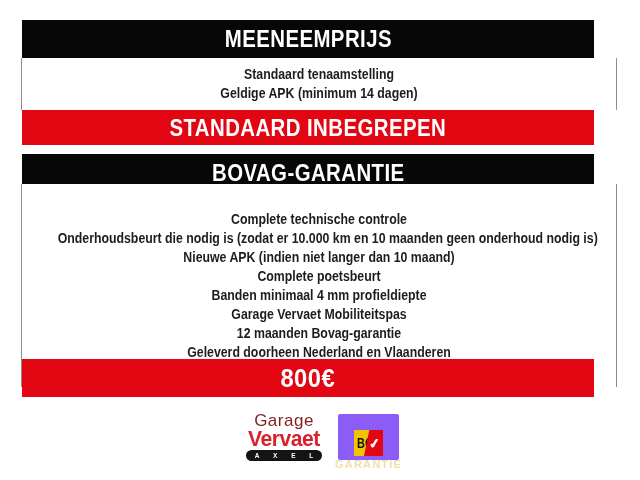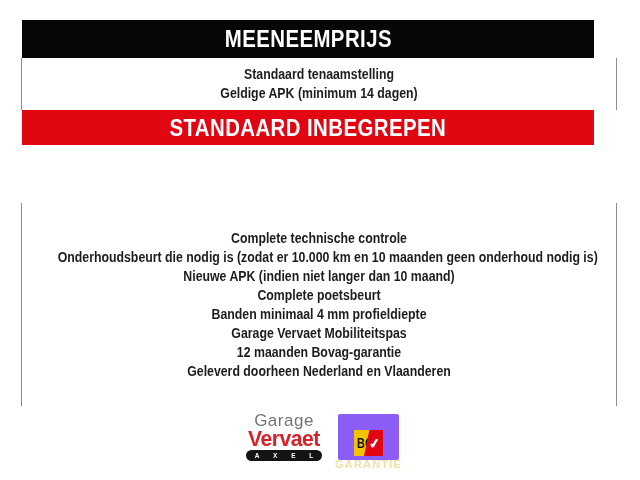--- a/index.html
+++ b/index.html
@@ -29,31 +29,31 @@
   #price-bar .bar-title{transform:scaleX(0.95);font-size:25px;}
 
   
   .white-sec{
     position:absolute;left:21px;width:596px;background:#ffffff;
     border-left:1px solid #8c8c8c;border-right:1px solid #8c8c8c;
     box-sizing:border-box;
     display:flex;flex-direction:column;justify-content:center;
   }
   #intro-section{top:58px;height:52px;align-items:flex-end;}
-  #items-section{top:203px;height:203px;}
+  #items-section{top:184px;height:203px;}
   .txt-line{
     display:block;width:100%;text-align:center;
     font-size:14px;font-weight:bold;color:#1d1d1b;line-height:19px;
     white-space:nowrap;transform:scaleX(0.88);letter-spacing:0;
   }
 
   
   .garage-logo{position:absolute;left:238px;top:413px;width:92px;text-align:center;}
   .garage-top{
-    font-size:17px;color:#737373;line-height:16px;letter-spacing:0.5px;
+    font-size:17px;color:#7f1d1d;line-height:16px;letter-spacing:0.5px;
     font-weight:normal;
   }
   .garage-name{
     font-size:22px;font-weight:bold;color:#d7222b;line-height:19px;
     letter-spacing:-0.5px;transform:scaleX(0.96);
   }
   .garage-badge{
     margin:2px auto 0;width:76px;height:11px;background:#141414;border-radius:6px;
     display:flex;align-items:center;justify-content:center;
     color:#ffffff;font-size:6.5px;font-weight:bold;
@@ -101,32 +101,38 @@
 
   <div class="white-sec" id="intro-section">
     <span class="txt-line">Standaard tenaamstelling</span>
     <span class="txt-line">Geldige APK (minimum 14 dagen)</span>
   </div>
 
   <div class="bar bar-red" id="standaard-bar">
     <span class="bar-title">STANDAARD INBEGREPEN</span>
   </div>
 
+  <div class="bar bar-black" id="bovag-bar">
+    <span class="bar-title">BOVAG-GARANTIE</span>
+  </div>
 
   <div class="white-sec" id="items-section">
     <span class="txt-line">Complete technische controle</span>
     <span class="txt-line">Onderhoudsbeurt die nodig is (zodat er 10.000 km en 10 maanden geen onderhoud nodig is)</span>
     <span class="txt-line">Nieuwe APK (indien niet langer dan 10 maand)</span>
     <span class="txt-line">Complete poetsbeurt</span>
     <span class="txt-line">Banden minimaal 4 mm profieldiepte</span>
     <span class="txt-line">Garage Vervaet Mobiliteitspas</span>
     <span class="txt-line">12 maanden Bovag-garantie</span>
     <span class="txt-line">Geleverd doorheen Nederland en Vlaanderen</span>
   </div>
 
+  <div class="bar bar-red" id="price-bar">
+    <span class="bar-title">800€</span>
+  </div>
 
   <div class="garage-logo">
     <div class="garage-top">Garage</div>
     <div class="garage-name">Vervaet</div>
     <div class="garage-badge">A X E L</div>
   </div>
 
   <div class="bovag-logo">
     <div class="bovag-top">
       <span class="bovag-brand">BOVAG</span>

